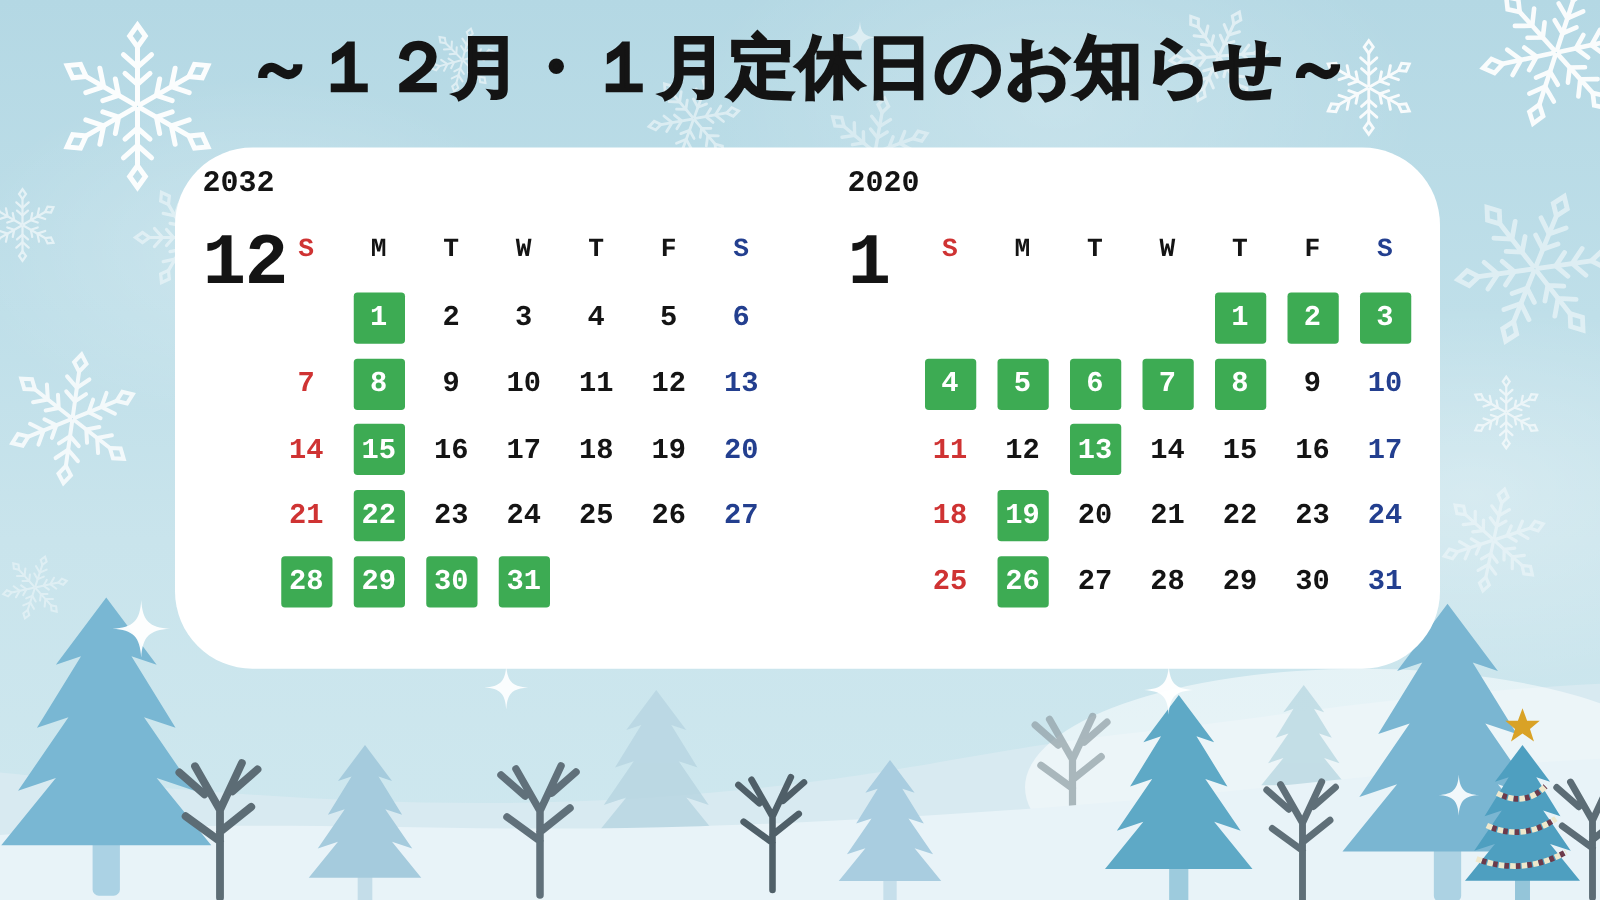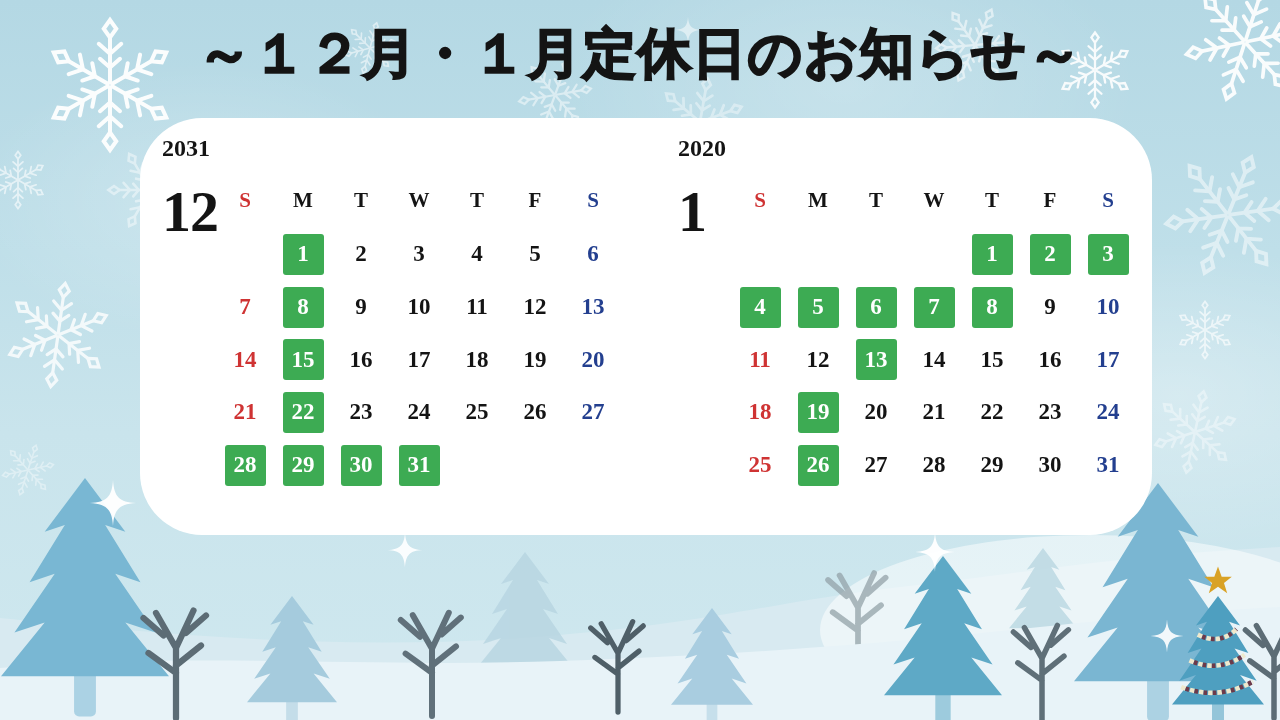--- a/index.html
+++ b/index.html
@@ -1,18 +1,18 @@
 <!DOCTYPE html>
 <html style="--green: #3dab53; --red: #cf3333; --blue: #233f8f; --ink: #141414; --card: #ffffff;"><head>
 <meta charset="utf-8">
 <style>
   html,body{margin:0;padding:0;background:#9fc6d4;}
   .stage{
     position:relative;width:1280px;height:720px;overflow:hidden;
-    font-family:Liberation Serif, serif;
+    font-family:Liberation Mono, monospace;
     background:
       radial-gradient(ellipse 340px 200px at 16% 28%, rgba(255,255,255,.22), transparent 70%),
       radial-gradient(ellipse 420px 240px at 66% 12%, rgba(255,255,255,.20), transparent 70%),
       radial-gradient(ellipse 380px 220px at 92% 55%, rgba(255,255,255,.28), transparent 70%),
       linear-gradient(180deg,#b4d8e4 0%,#bfdfe9 35%,#c9e4ec 60%,#cfe8ef 100%);
   }
   .bg-svg{position:absolute;left:0;top:0;width:1280px;height:720px;display:block;}
 
   
   .title{
@@ -149,21 +149,21 @@
     <use href="#spark" transform="translate(935,552) scale(.9)" opacity=".95"></use>
     <use href="#spark" transform="translate(1167,636) scale(.75)" opacity=".9"></use>
     <use href="#spark" transform="translate(688,30) scale(.6)" opacity=".5"></use>
   </svg>
 
   <div class="title">～１２月・１月定休日のお知らせ～</div>
 
   <div class="card">
 
     <div id="cal-dec" class="calendar">
-      <div class="cal-year">2031</div>
+      <div class="cal-year">2032</div>
       <div class="cal-month">12</div>
       <div class="cal-grid">
           <div class="hcell sun">S</div>
           <div class="hcell">M</div>
           <div class="hcell">T</div>
           <div class="hcell">W</div>
           <div class="hcell">T</div>
           <div class="hcell">F</div>
           <div class="hcell sat">S</div>
           <div class="dcell"></div>

